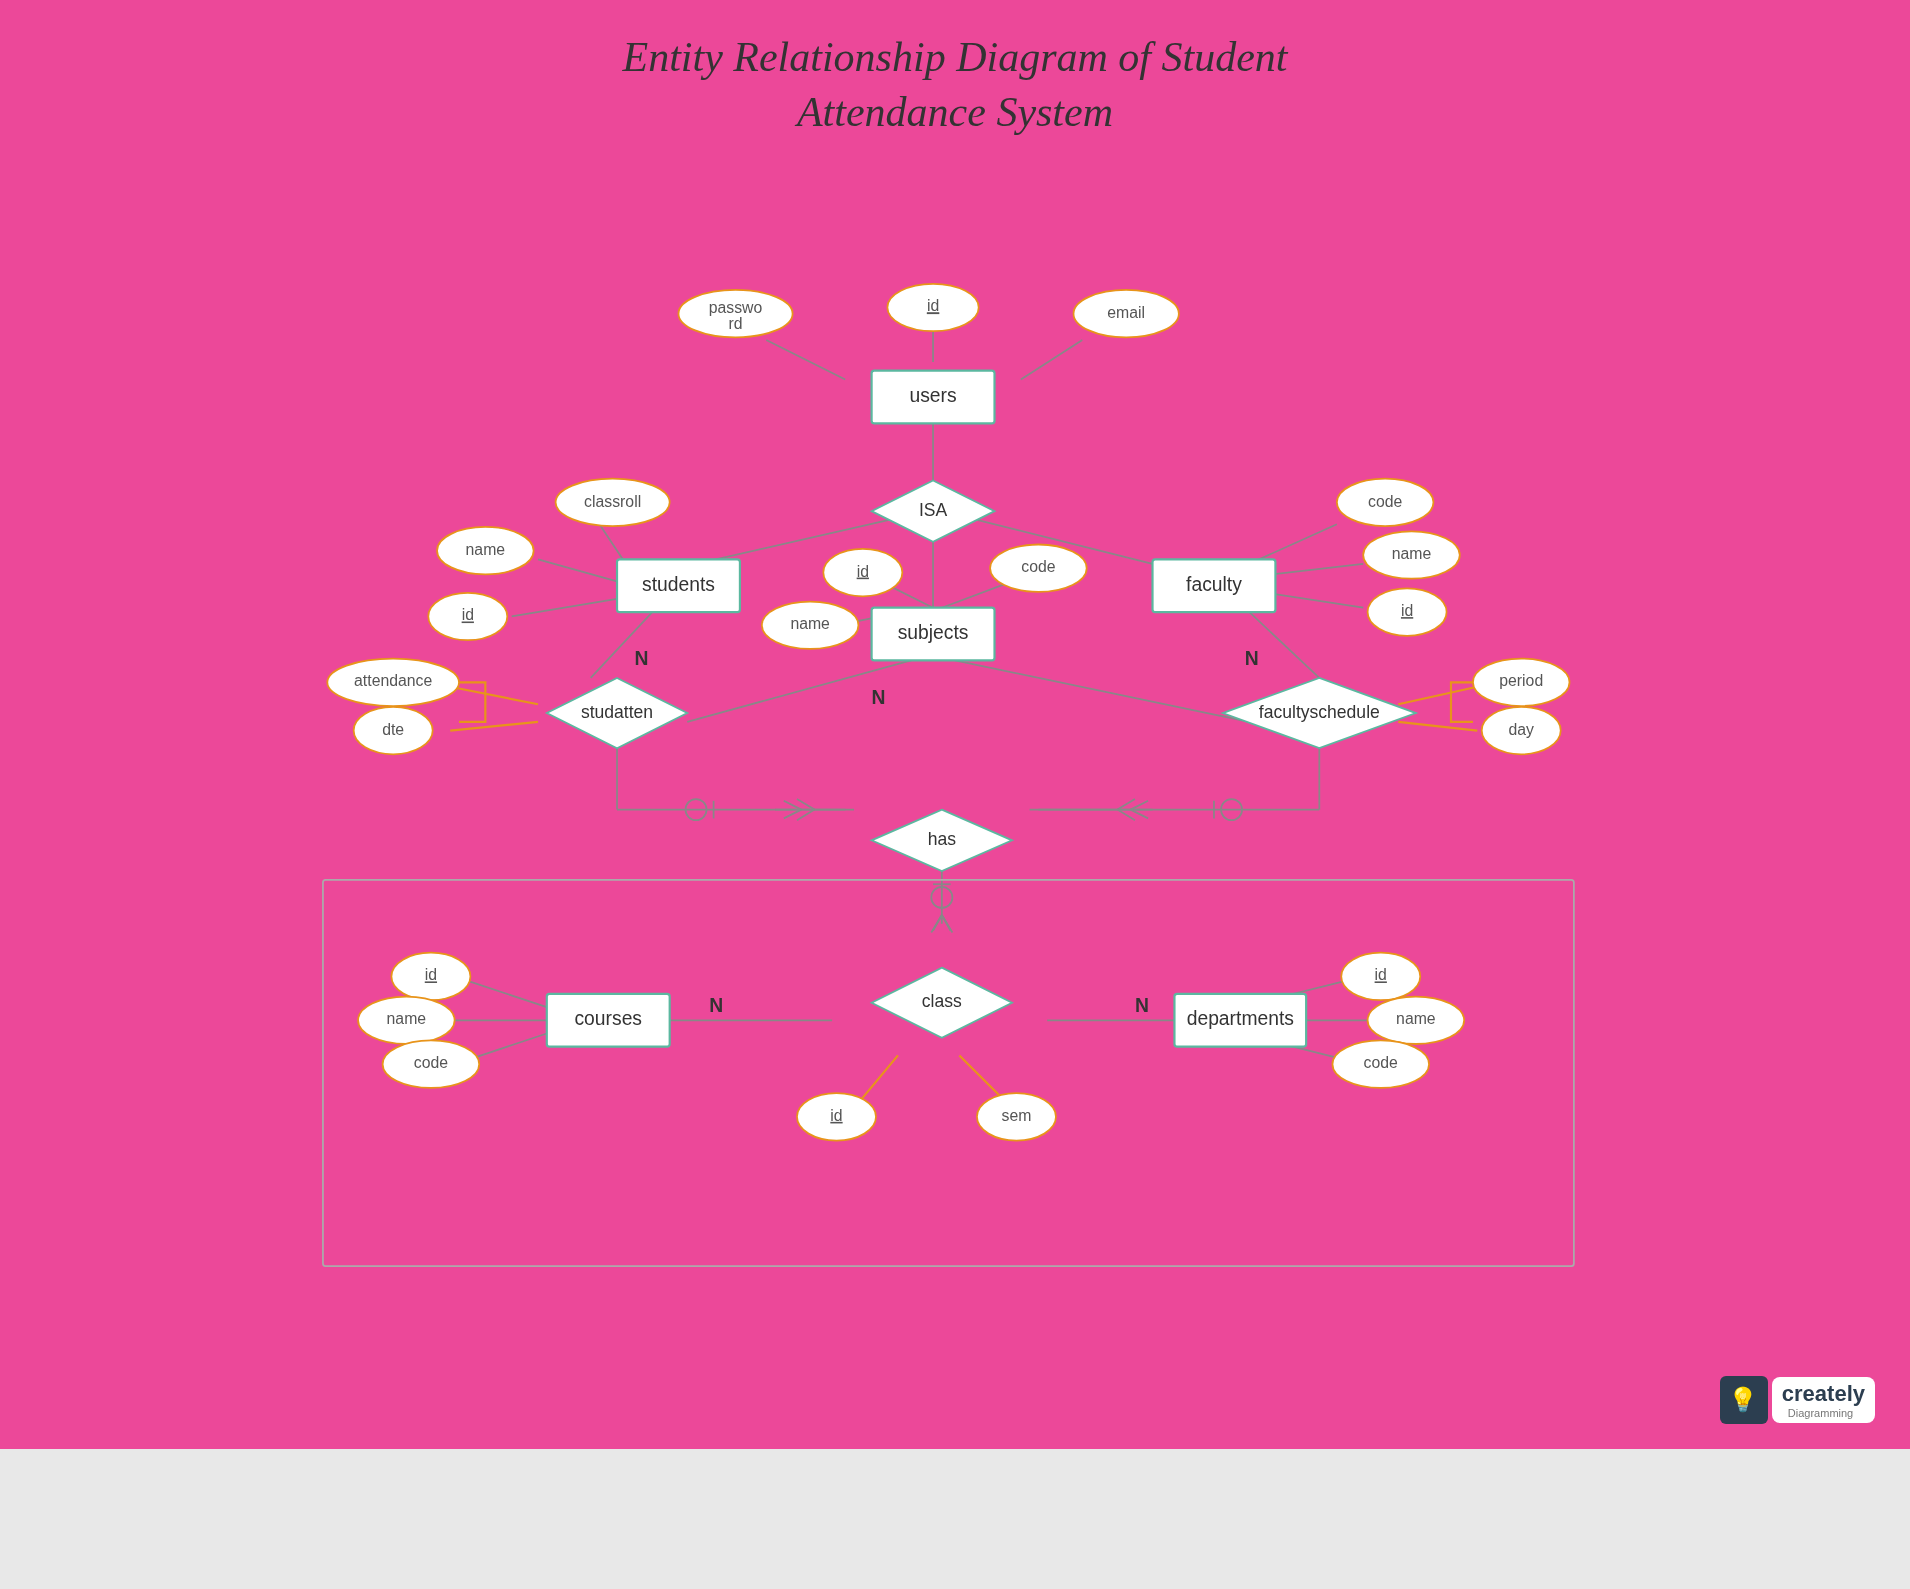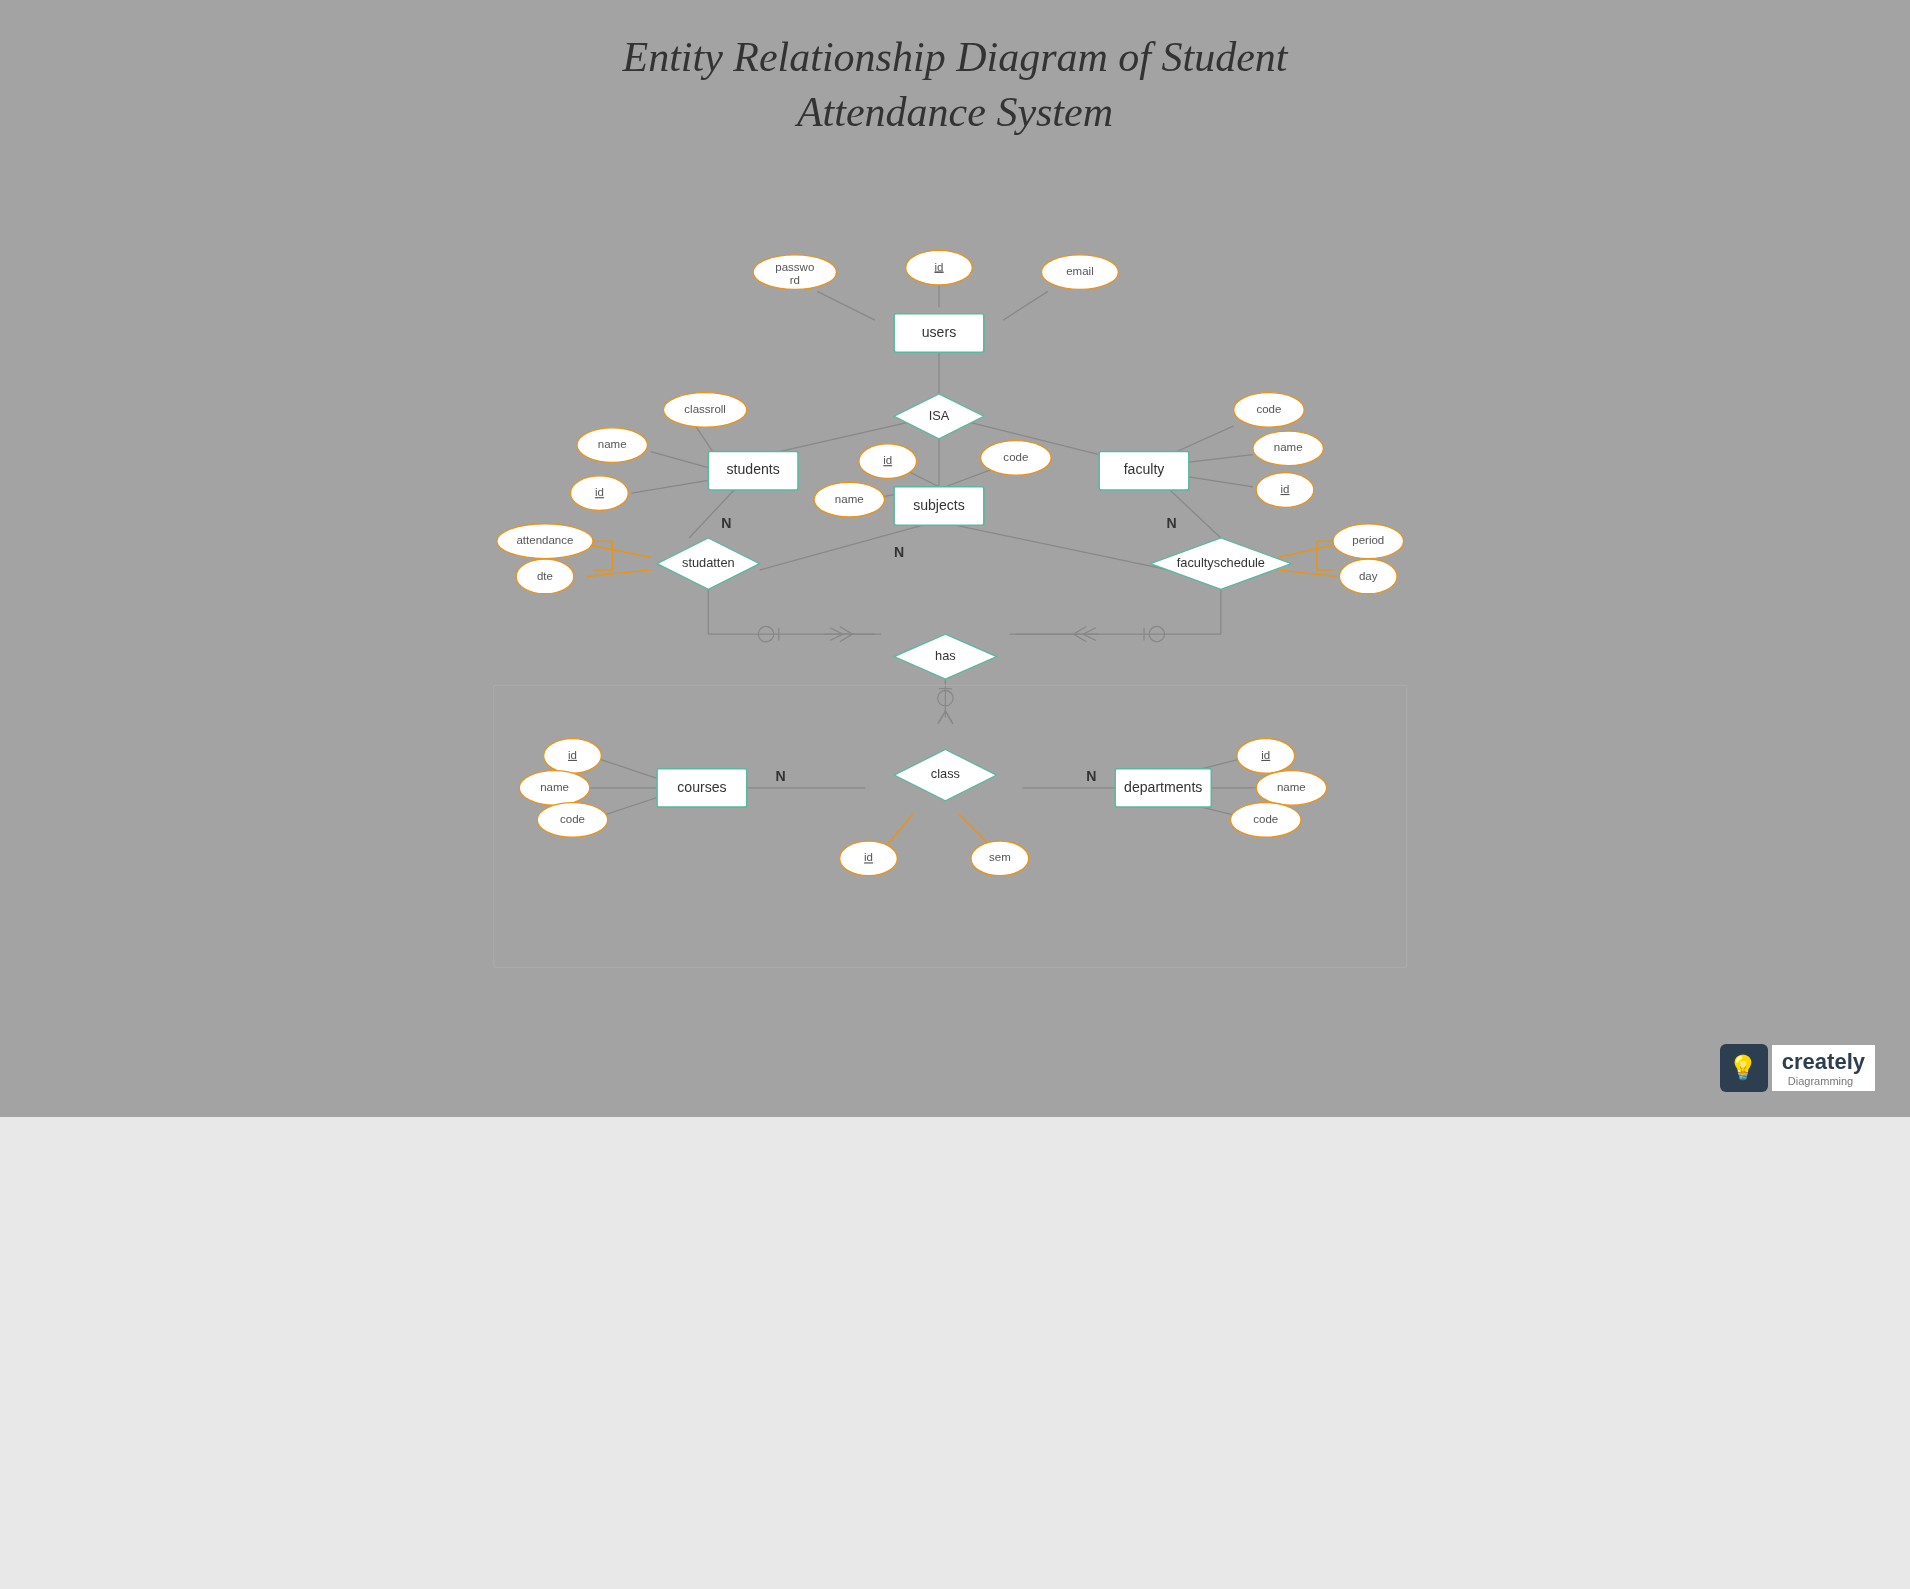--- a/index.html
+++ b/index.html
@@ -5,22 +5,22 @@
     * { box-sizing: border-box; margin: 0; padding: 0; }
     body {
       width: 1910px;
       height: 1589px;
       background: #e8e8e8;
       font-family: Georgia, 'Times New Roman', serif;
       overflow: hidden;
     }
     .main-container {
       width: 1910px;
-      height: 1117px;
-      background: #a3a3a3;
+      height: 1449px;
+      background: #ec4899;
       position: relative;
     }
     .title-area {
       position: absolute;
       top: 30px;
       left: 50%;
       transform: translateX(-50%);
       text-align: center;
       width: 700px;
     }
@@ -122,21 +122,21 @@
       align-items: center;
       justify-content: center;
       margin-right: 4px;
     }
     .watermark-bulb {
       font-size: 24px;
     }
     .watermark-text {
       background: white;
       padding: 4px 10px;
-      border-radius: 0;
+      border-radius: 8px;
       display: flex;
       flex-direction: column;
     }
     .watermark-brand {
       font-size: 22px;
       font-weight: bold;
       color: #2c3e50;
       font-family: Arial, sans-serif;
     }
     .watermark-sub {

